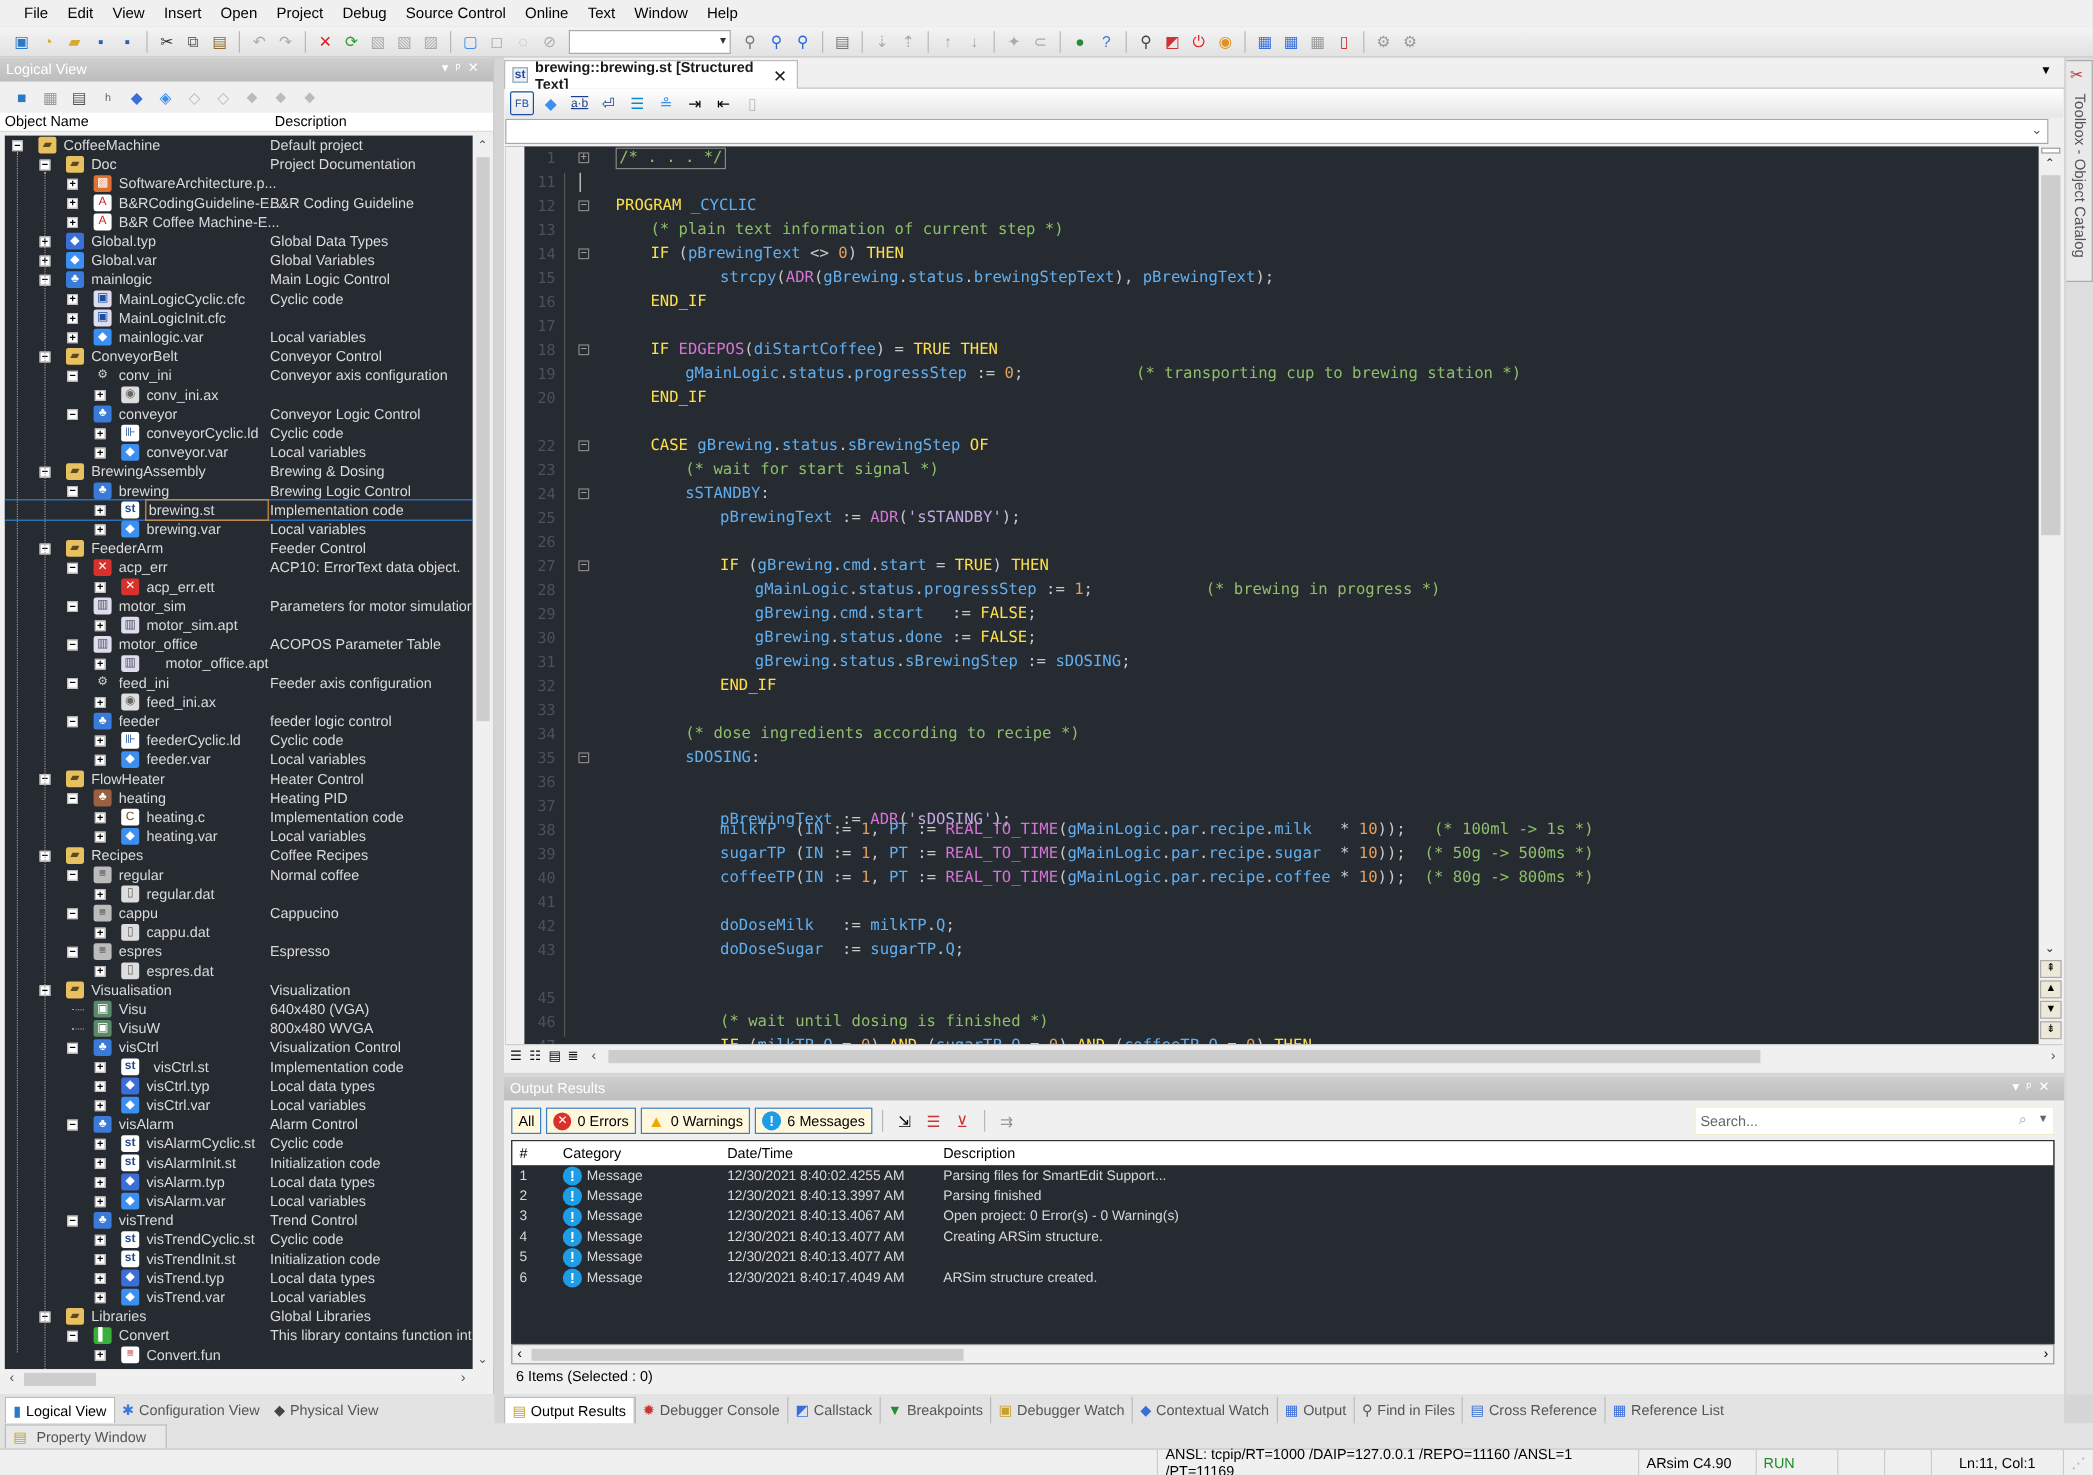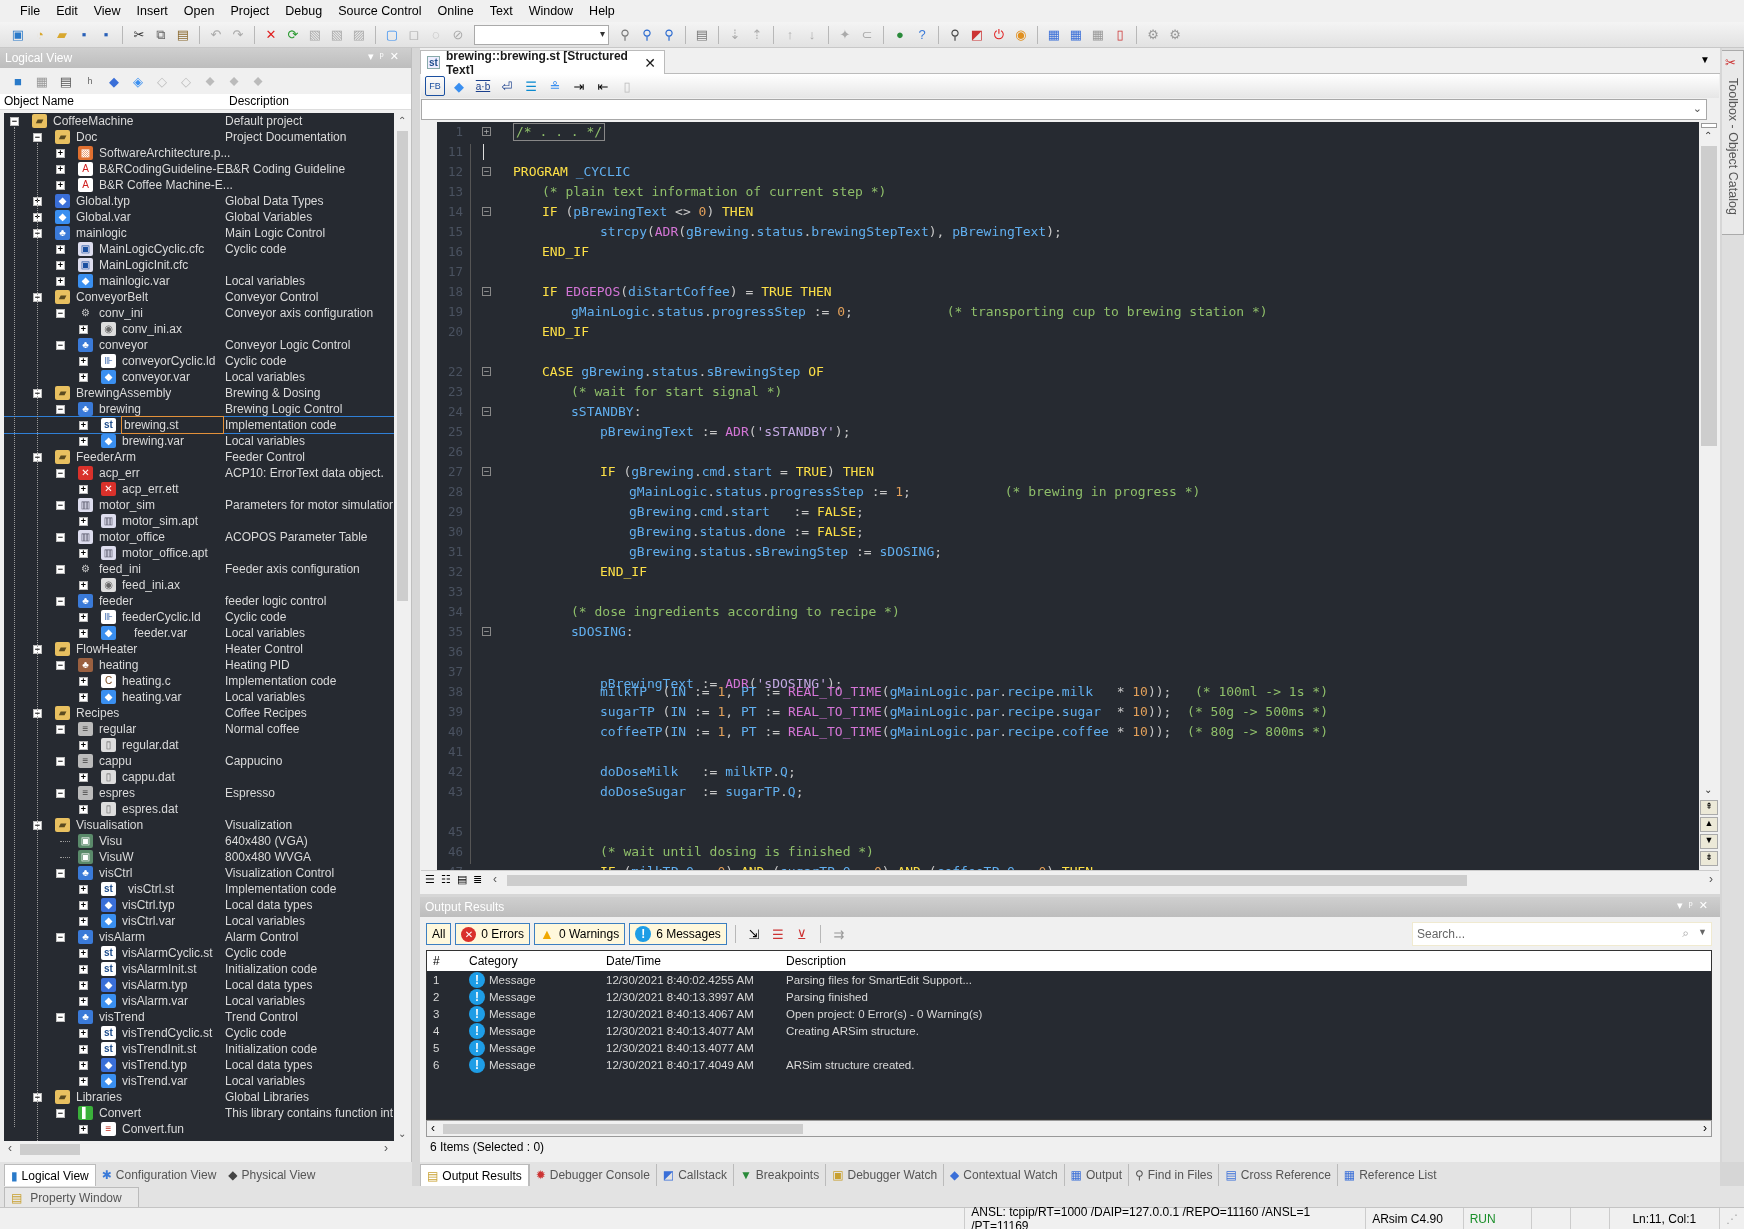--- a/index.html
+++ b/index.html
@@ -331,21 +331,21 @@
     </div>
     <div class="trow">
       <span class="tog" style="left: 52px;">−</span>
       <span class="ico" style="background: rgb(221, 221, 238); color: rgb(85, 85, 102); left: 74px;">▥</span>
       <span class="nm" style="left: 95px;">motor_office</span>
       <span class="ds">ACOPOS Parameter Table</span>
     </div>
     <div class="trow">
       <span class="tog" style="left: 75px;">+</span>
       <span class="ico" style="background: rgb(221, 221, 238); color: rgb(85, 85, 102); left: 97px;">▥</span>
-      <span class="nm" style="left: 118px;">motor_office.apt</span>
+      <span class="nm" style="left: 134px;">motor_office.apt</span>
       <span class="ds"></span>
     </div>
     <div class="trow">
       <span class="tog" style="left: 52px;">−</span>
       <span class="ico" style="background: transparent; color: rgb(204, 204, 204); left: 74px;">⚙</span>
       <span class="nm" style="left: 95px;">feed_ini</span>
       <span class="ds">Feeder axis configuration</span>
     </div>
     <div class="trow">
       <span class="tog" style="left: 75px;">+</span>
@@ -361,21 +361,21 @@
     </div>
     <div class="trow">
       <span class="tog" style="left: 75px;">+</span>
       <span class="ico" style="background: rgb(255, 255, 255); color: rgb(26, 79, 160); left: 97px;">⊪</span>
       <span class="nm" style="left: 118px;">feederCyclic.ld</span>
       <span class="ds">Cyclic code</span>
     </div>
     <div class="trow">
       <span class="tog" style="left: 75px;">+</span>
       <span class="ico" style="background: rgb(58, 143, 240); color: rgb(255, 255, 255); left: 97px;">◆</span>
-      <span class="nm" style="left: 130px;">feeder.var</span>
+      <span class="nm" style="left: 118px;">feeder.var</span>
       <span class="ds">Local variables</span>
     </div>
     <div class="trow">
       <span class="tog" style="left: 29px;">−</span>
       <span class="ico" style="background: rgb(232, 192, 96); color: rgb(90, 74, 32); left: 51px;">▰</span>
       <span class="nm" style="left: 72px;">FlowHeater</span>
       <span class="ds">Heater Control</span>
     </div>
     <div class="trow">
       <span class="tog" style="left: 52px;">−</span>

